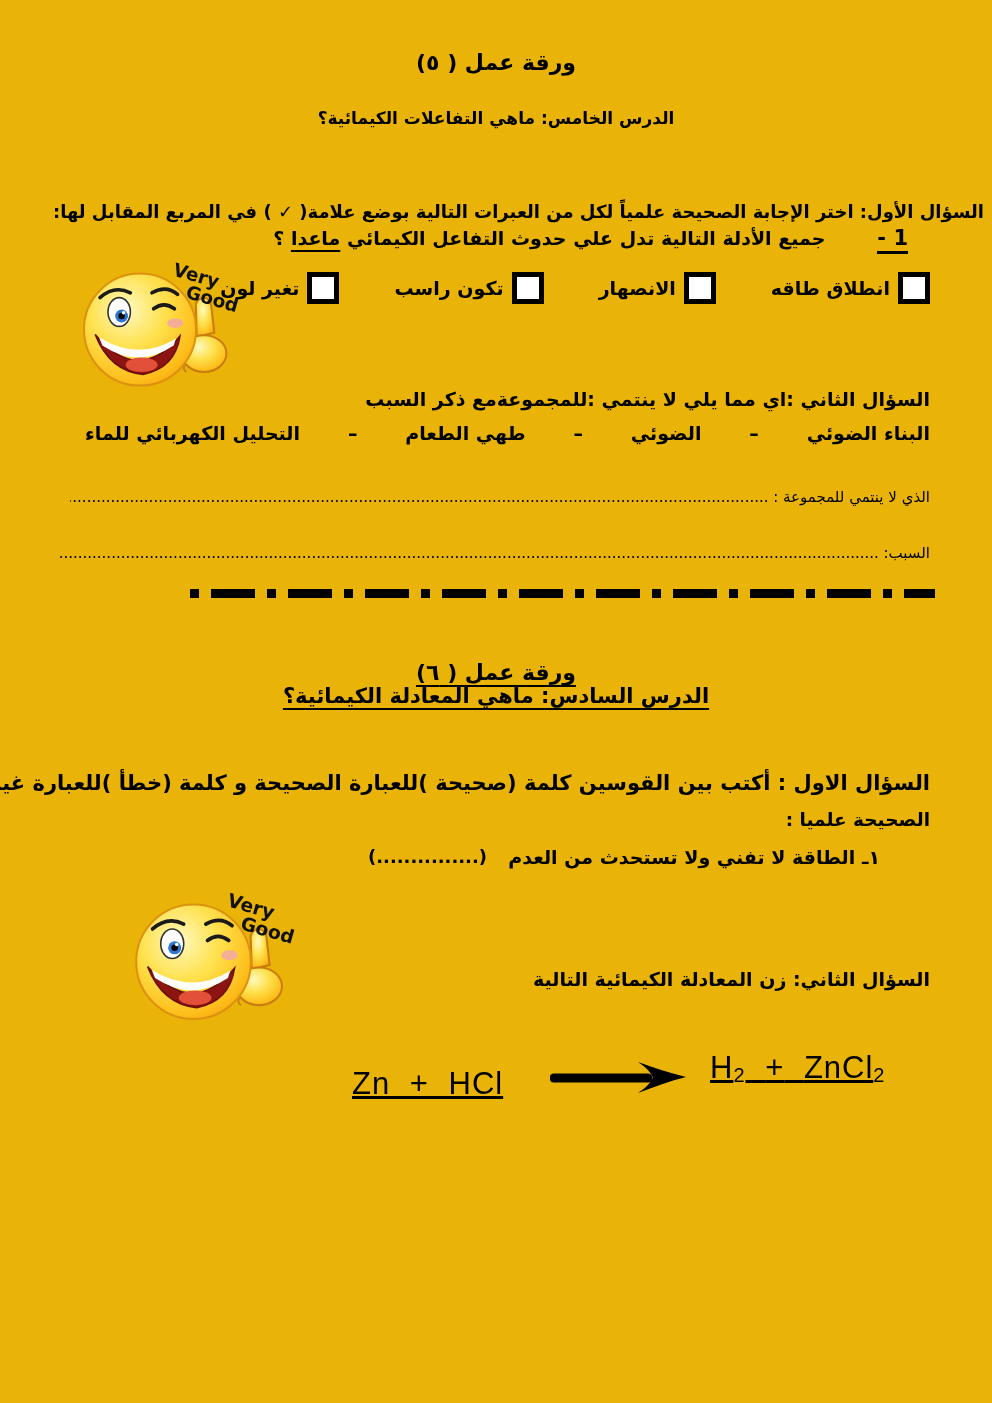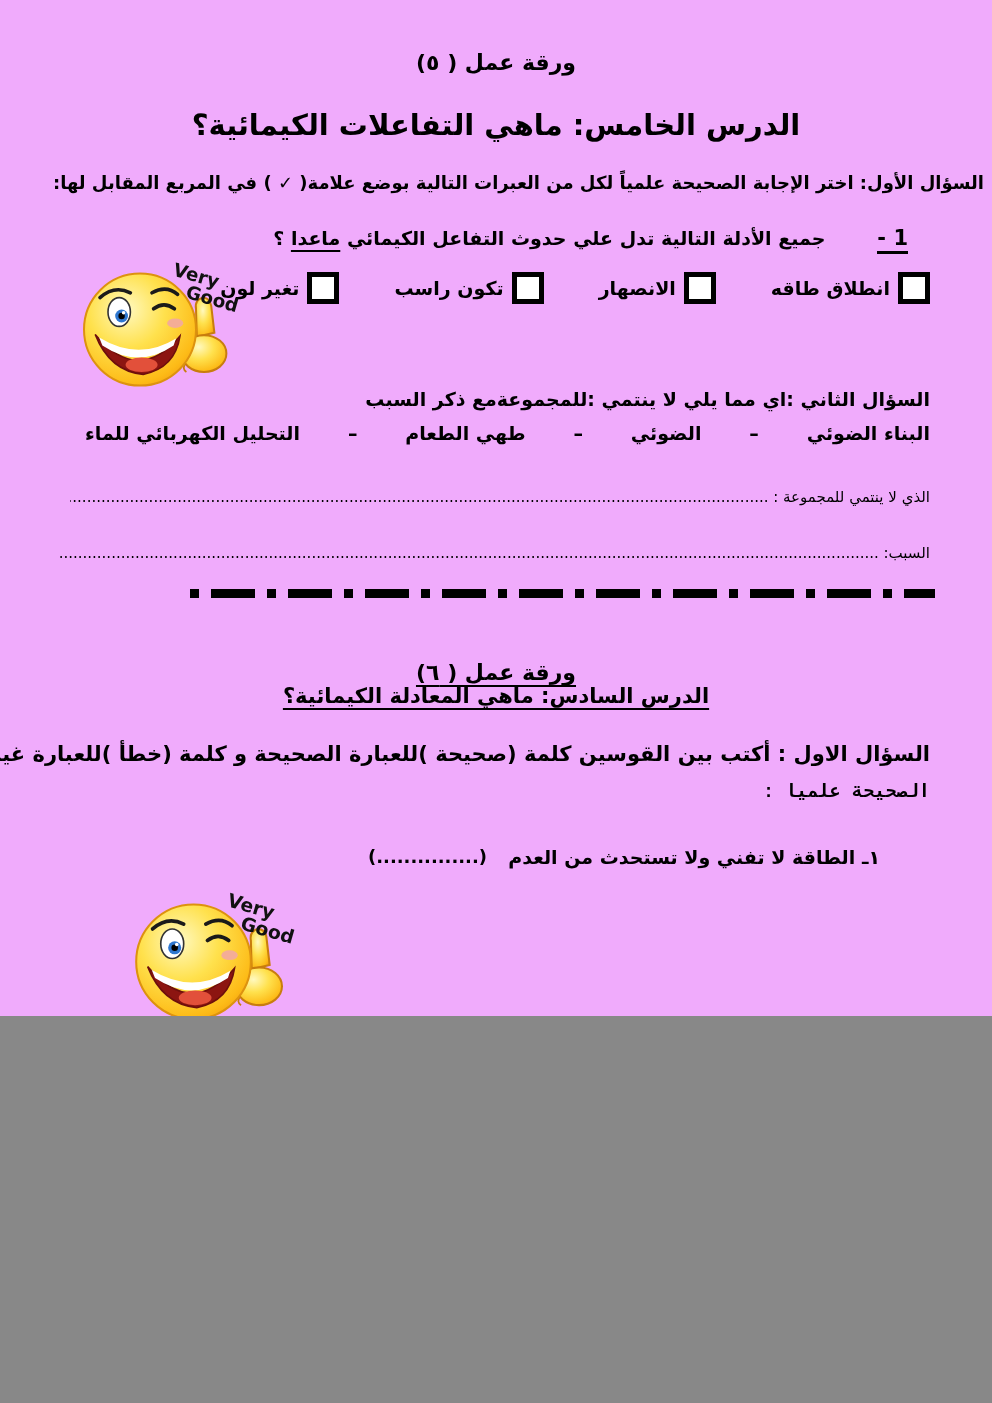--- a/index.html
+++ b/index.html
@@ -1,27 +1,27 @@
 <!DOCTYPE html>
 <html lang="ar"><head>
 <meta charset="utf-8">
 <style>
   html,body{margin:0;padding:0;background:#888;}
   .page{
-    position:relative;width:992px;height:1016px;margin:0 auto;
-    background:#f0abfc;overflow:hidden;
+    position:relative;width:992px;height:1403px;margin:0 auto;
+    background:#eab308;overflow:hidden;
     font-family:"DejaVu Sans",sans-serif;color:#000;
   }
   .abs{position:absolute;}
   .rtl{direction:rtl;unicode-bidi:plaintext;}
   .nw{white-space:nowrap;}
   .center{left:0;right:0;text-align:center;}
   .ul{text-decoration:underline;text-decoration-thickness:2px;text-underline-offset:5px;}
   .t-title{font-size:22px;font-weight:bold;}
-  .t-head{font-size:18px;font-weight:bold;}
+  .t-head{font-size:18px;font-weight:bold;margin-top:29px;}
   .t-opt{font-size:19px;font-weight:bold;}
   .t-small{font-size:15px;font-weight:normal;}
   .cb{
     display:inline-block;width:22px;height:22px;
     border:5px solid #000;background:#fff;vertical-align:middle;
   }
   .optrow{display:flex;direction:rtl;align-items:center;gap:55px;}
   .optitem{display:flex;direction:rtl;align-items:center;gap:8px;}
   .divider{
     height:9px;
@@ -45,21 +45,21 @@
       <radialGradient id="faceGrad" cx="0.38" cy="0.32" r="0.85">
         <stop offset="0" stop-color="#fff9c0"></stop>
         <stop offset="0.4" stop-color="#ffe14d"></stop>
         <stop offset="0.78" stop-color="#fdbb17"></stop>
         <stop offset="1" stop-color="#ef8f0a"></stop>
       </radialGradient>
     </defs>
   </svg>
 
   <div class="abs center t-title nw" style="top:50px;">ورقة عمل  ( ٥)</div>
-  <div class="abs center t-title nw" style="top:108px;font-size:29px;">الدرس الخامس: ماهي التفاعلات الكيمائية؟</div>
+  <div class="abs center t-title nw" style="top:108px;font-size:17px;">الدرس الخامس: ماهي التفاعلات الكيمائية؟</div>
 
   <div class="abs rtl t-head nw" style="top:172px;right:8px;">السؤال الأول: اختر الإجابة الصحيحة علمياً لكل من العبرات التالية بوضع علامة( ✓ ) في المربع المقابل لها:</div>
 
   <div class="abs q1line" style="top:226px;right:84px;">
     <span class="underl-num" style="font-size:21px;font-weight:bold;">1 -</span>
     <span class="t-opt nw"><span>جميع الأدلة التالية تدل علي حدوث التفاعل الكيمائي </span><span class="ul">ماعدا</span><span> ؟</span></span>
   </div>
 
   <div class="abs optrow" style="top:272px;right:62px;">
     <span class="optitem">
@@ -127,21 +127,21 @@
   <div class="abs divider" style="top:589px;left:190px;right:57px;"></div>
 
   <div class="abs center nw" style="top:660px;">
     <span class="t-title ul">ورقة عمل  ( ٦)</span>
   </div>
   <div class="abs center nw" style="top:684px;text-align:center;">
     <span class="ul" style="font-size:21px;font-weight:bold;">الدرس السادس: ماهي المعادلة الكيمائية؟</span>
   </div>
 
   <div class="abs rtl t-head nw" style="top:742px;right:62px;font-size:21px;">السؤال الاول : أكتب بين القوسين كلمة  (صحيحة  )للعبارة الصحيحة و كلمة  (خطأ  )للعبارة غير</div>
-  <div class="abs rtl t-head nw" style="top:780px;right:62px;font-size:18.5px;font-family:Liberation Mono, monospace;">الصحيحة علميا  :</div>
+  <div class="abs rtl t-head nw" style="top:780px;right:62px;font-size:18.5px;">الصحيحة علميا  :</div>
 
   <div class="abs rtl t-opt nw" style="top:846px;right:112px;">١ـ الطاقة لا تفني ولا تستحدث من العدم</div>
   <div class="abs rtl nw" style="top:846px;left:368px;font-size:18px;font-weight:bold;">(...............)</div>
 
   <div class="abs" style="left:128px;top:886px;width:172px;height:140px;">
     <svg viewBox="0 0 210 170" width="172" height="140" preserveAspectRatio="xMidYMid meet">
       <g>
         <path d="M150,66 c-3,-16 17,-19 19,-4 l4,34 -22,5 z" fill="url(#faceGrad)" stroke="#c87d0e" stroke-width="2.5"></path>
         <ellipse cx="160" cy="122" rx="28" ry="23" fill="url(#faceGrad)" stroke="#c87d0e" stroke-width="2.5"></ellipse>
         <path d="M136,106 q-7,7 -1,14 M135,121 q-7,7 -1,13 M137,134 q-5,7 1,11" stroke="#c87d0e" stroke-width="2.2" fill="none"></path>
@@ -156,20 +156,21 @@
       <path d="M97,66 Q110,56 123,66" fill="none" stroke="#1a1a1a" stroke-width="4.5" stroke-linecap="round"></path>
       <ellipse cx="124" cy="84" rx="10" ry="6" fill="#f4ad96"></ellipse>
       <path d="M24,98 Q78,162 130,100 Q124,140 84,148 Q42,144 24,98 Z" fill="#8c1511" stroke="#6d0f0c" stroke-width="2"></path>
       <path d="M29,102 Q78,132 125,103 L122,112 Q78,142 33,112 Z" fill="#fff"></path>
       <ellipse cx="82" cy="136" rx="20" ry="9" fill="#e2503a"></ellipse>
       <text x="120" y="24" transform="rotate(16 120 24)" font-size="23" font-weight="bold" fill="#111">Very</text>
       <text x="136" y="52" transform="rotate(16 136 52)" font-size="23" font-weight="bold" fill="#111">Good</text>
     </svg>
   </div>
 
+  <div class="abs rtl t-opt nw" style="top:968px;right:62px;">السؤال الثاني: زن المعادلة الكيمائية التالية</div>
 
   <div class="abs eq nw" style="top:1066px;left:352px;">Zn  +  HCl</div>
 
   <svg class="abs" style="top:1060px;left:550px;" width="140" height="34" viewBox="0 0 140 34">
     <path d="M4,18 L98,18" stroke="#000" stroke-width="9" stroke-linecap="round"></path>
     <path d="M88,2 C104,8 120,13 136,17 C120,21 104,27 88,33 C97,27 101,22 103,17.5 C101,13 97,8 88,2 Z" fill="#000"></path>
   </svg>
 
   <div class="abs eq nw" style="top:1050px;left:710px;">
     <span>H</span><sub>2</sub>

